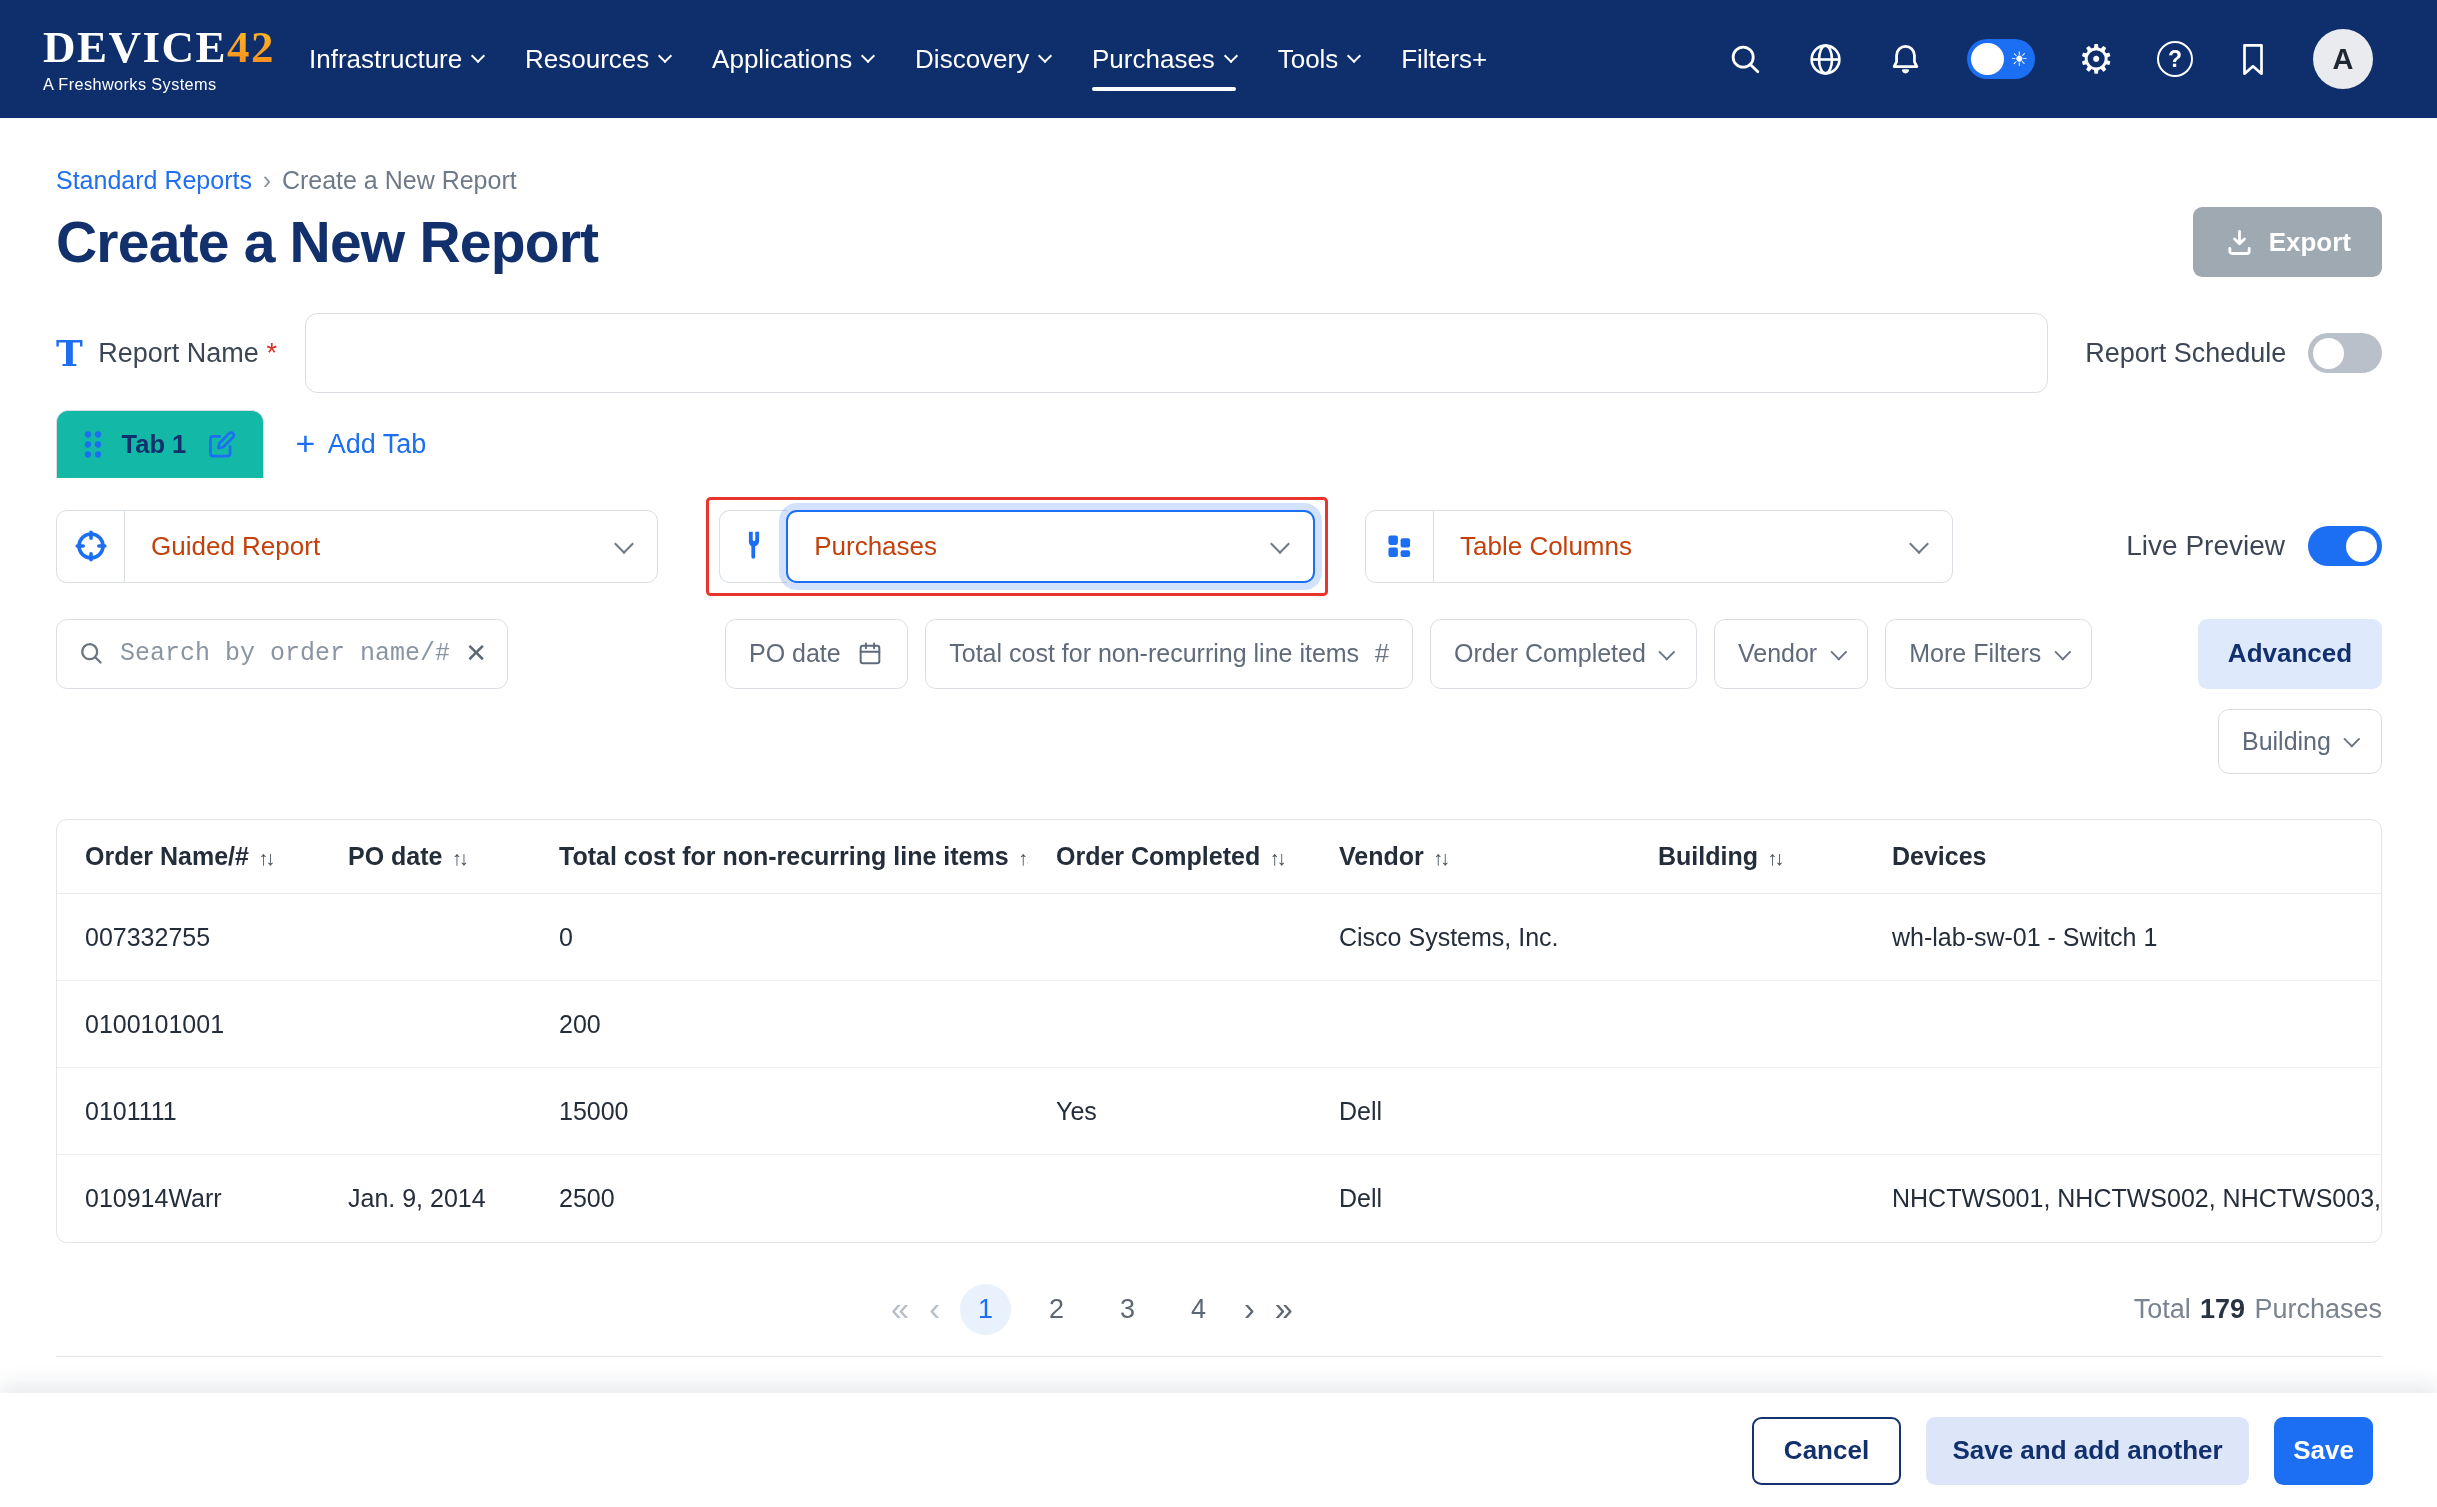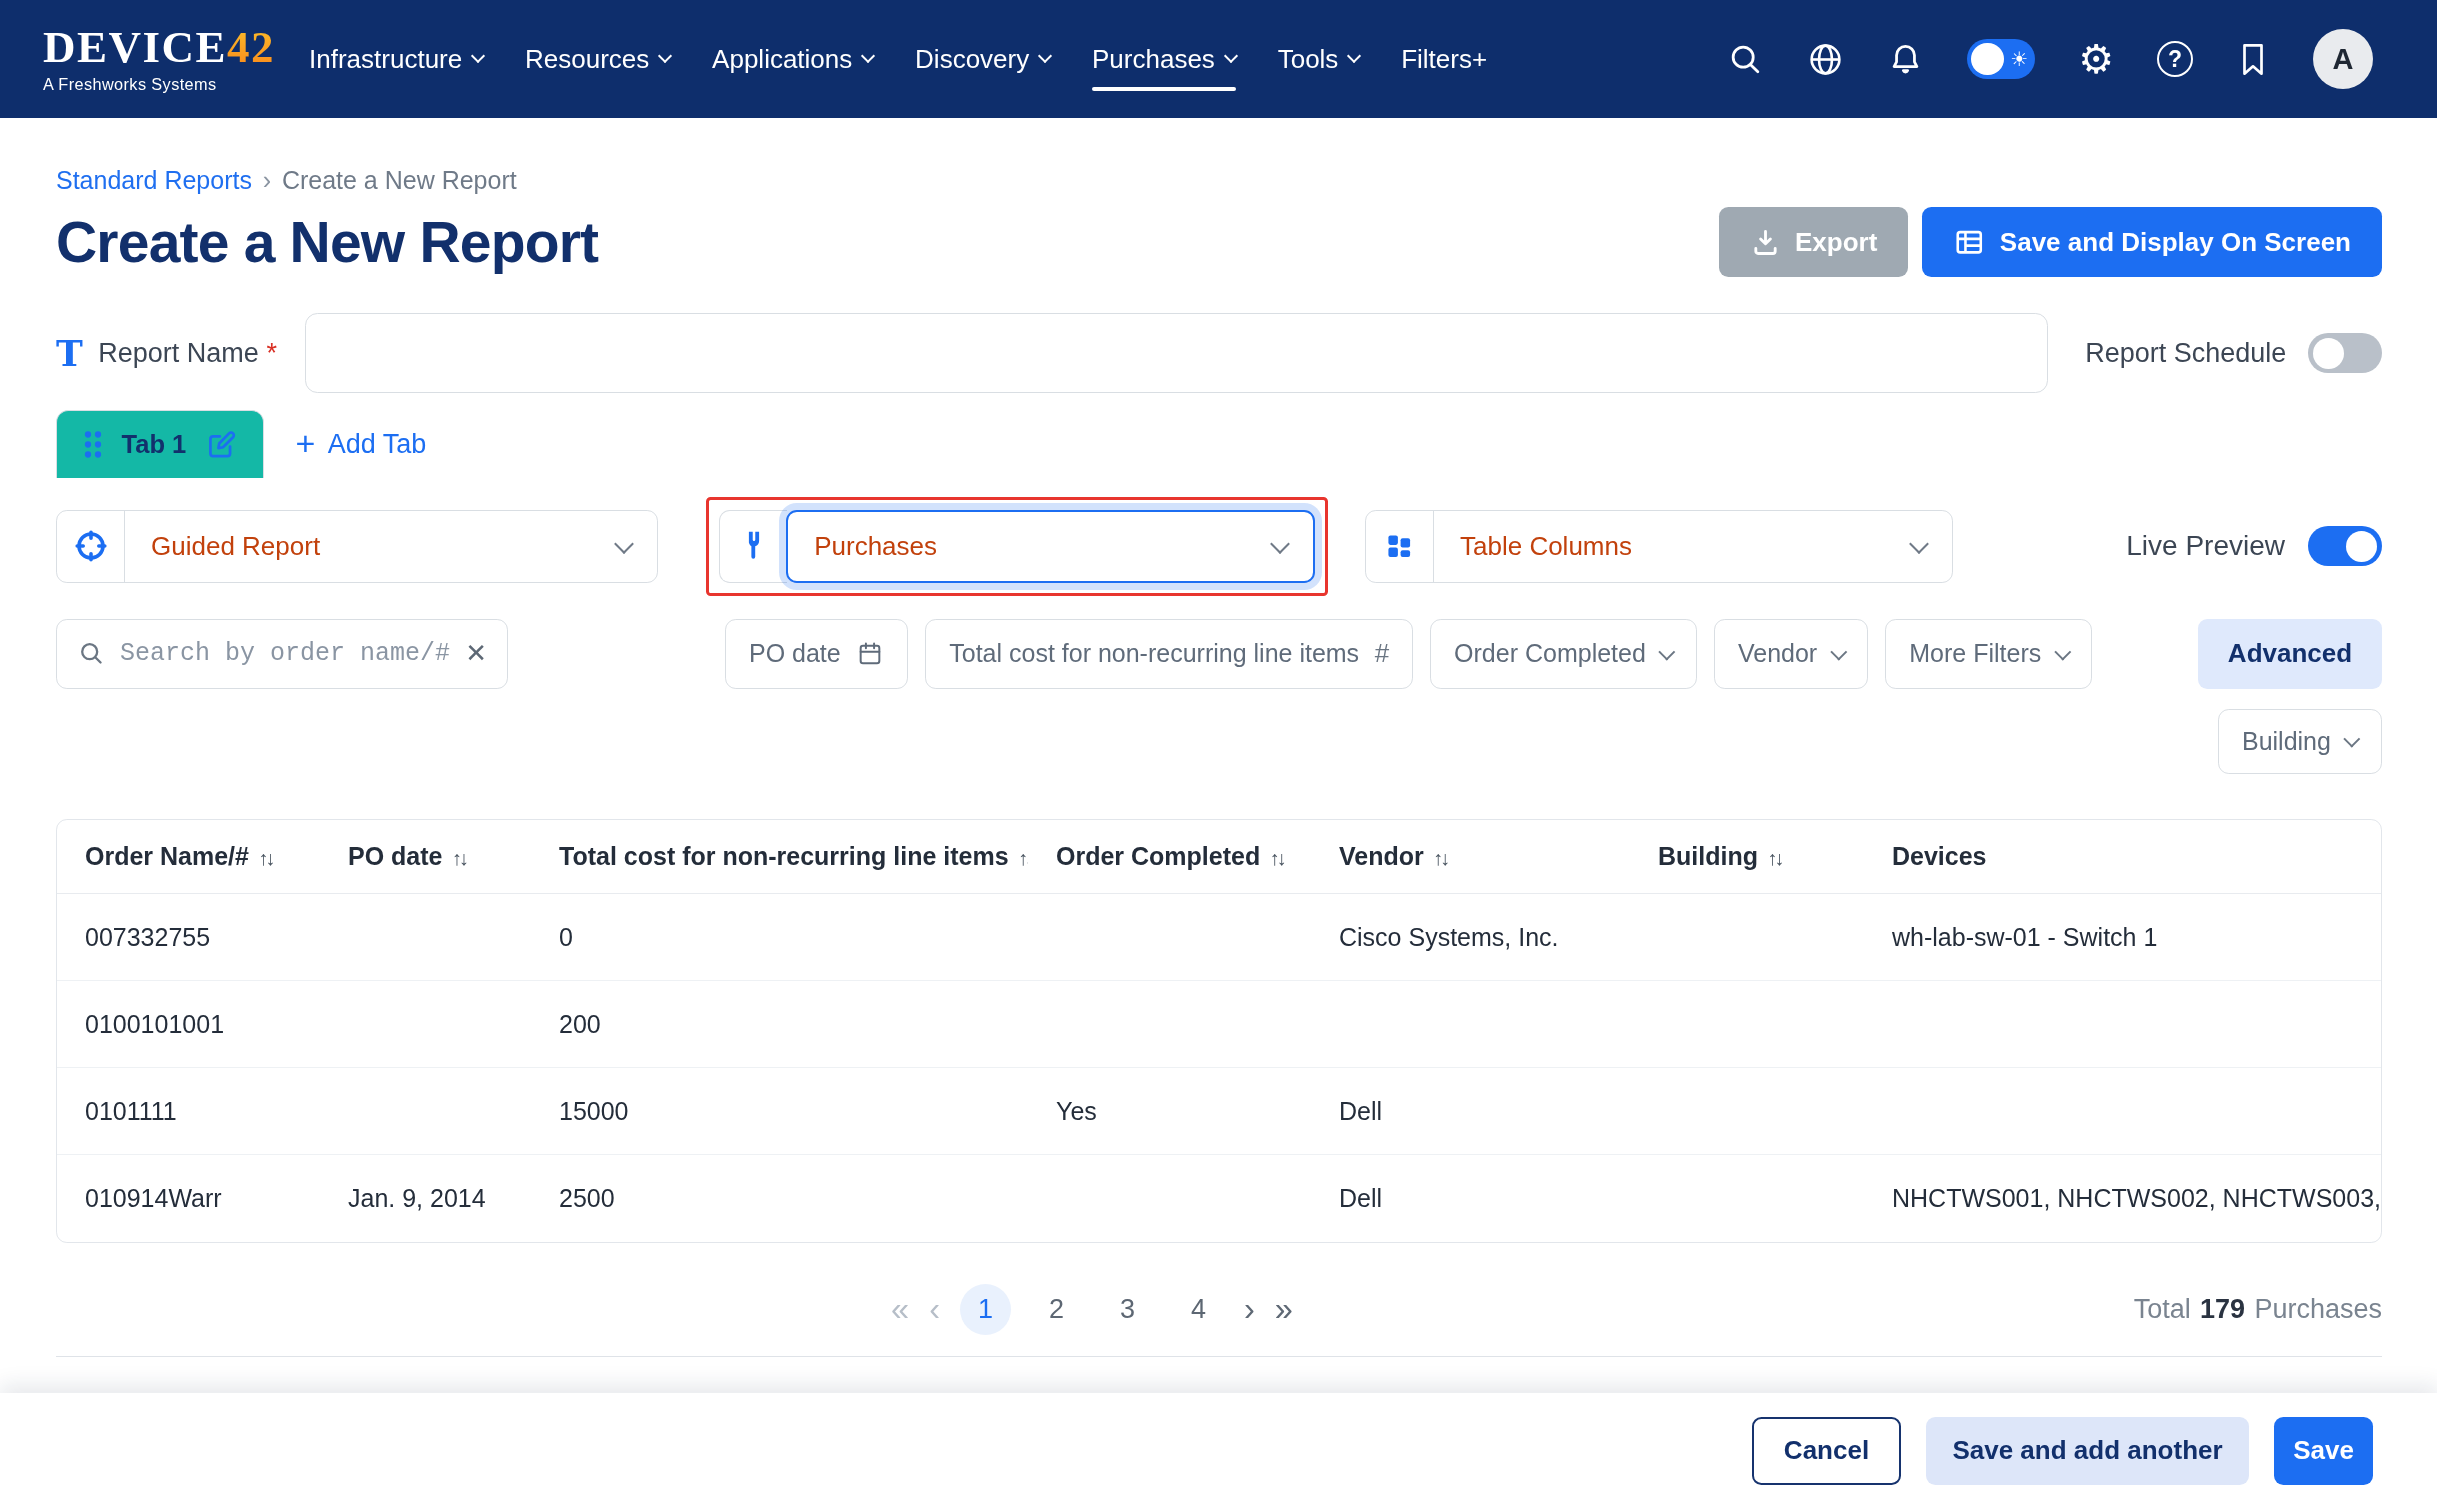--- a/index.html
+++ b/index.html
@@ -247,27 +247,20 @@
 
   <div class="title-row">
     <h1 class="page-title">Create a New Report</h1>
     <div class="title-actions">
       <button class="btn btn-export">
         <svg width="31" height="31" viewBox="0 0 24 24" fill="none" stroke="#fff" stroke-width="2.2" stroke-linecap="round" stroke-linejoin="round">
             <path d="M12 3.5v9.5m0 0-3.8-3.8M12 13l3.8-3.8"></path>
             <path d="M4.5 16.5v2.3a1.7 1.7 0 0 0 1.7 1.7h11.6a1.7 1.7 0 0 0 1.7-1.7v-2.3"></path>
           </svg>
         <span>Export</span>
-      </button>
-      <button class="btn btn-savedisplay">
-        <svg width="32.5" height="32.5" viewBox="0 0 24 24" fill="none" stroke="#fff" stroke-width="1.9">
-            <rect x="3.5" y="4.5" width="17" height="15" rx="1.8"></rect>
-            <path d="M9.2 4.5v15M3.5 9.5h17M9.2 14.5h11.3"></path>
-          </svg>
-        <span>Save and Display On Screen</span>
       </button>
     </div>
   </div>
 
   <div class="name-row">
     <span class="t-icon">T</span>
     <span class="name-label">Report Name</span>
     <span class="req">*</span>
     <input class="name-input" type="text" value="" style="">
     <div class="schedule-wrap">

